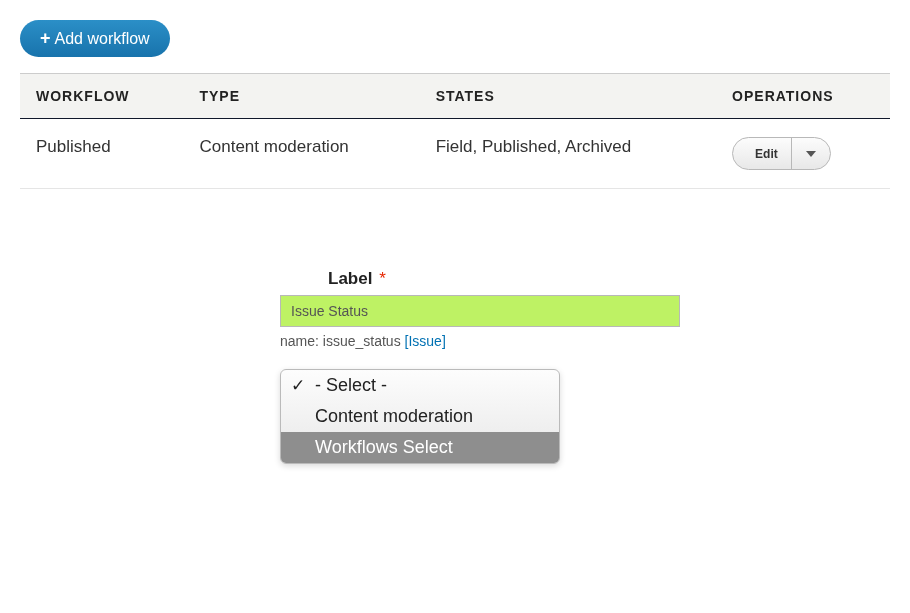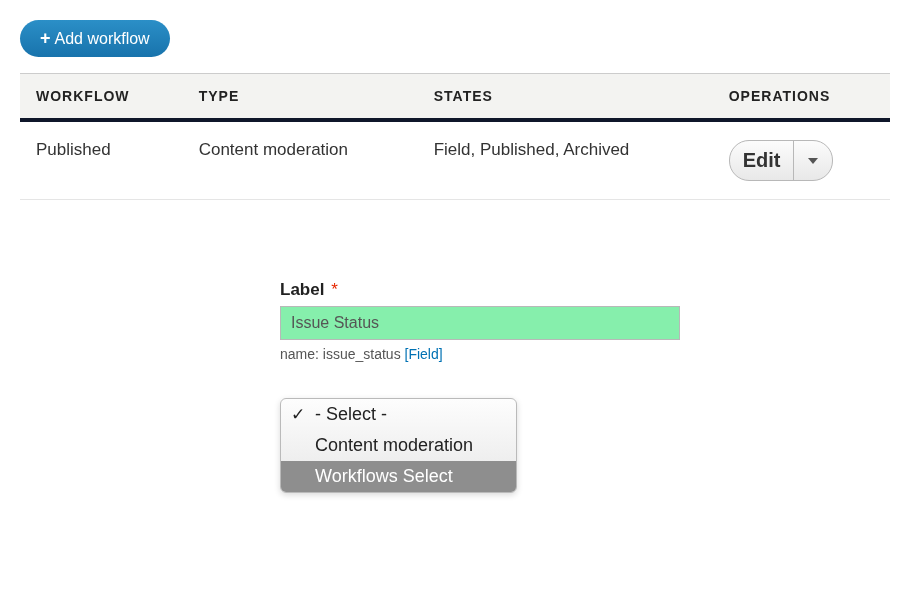--- a/index.html
+++ b/index.html
@@ -41,45 +41,46 @@
       border-top: 1px solid #ccc;
     }
     table.workflows thead th {
       background: #f3f3f1;
       text-align: left;
       padding: 14px 16px;
       font-size: 14px;
       font-weight: bold;
       letter-spacing: 1px;
       color: #222;
-      border-bottom: 4px solid #0f172a;
+      border-bottom: 1px solid #0f172a;
       text-transform: uppercase;
     }
     table.workflows tbody td {
       padding: 18px 16px;
       font-size: 17px;
       color: #333;
       vertical-align: top;
       border-bottom: 1px solid #e5e5e5;
     }
     .op-button-group {
       display: inline-flex;
       border: 1px solid #b8b8b8;
       border-radius: 20px;
       overflow: hidden;
       background: linear-gradient(#fcfcfc, #e8e8e8);
     }
     .op-button {
       border: none;
       background: transparent;
       padding: 8px 13px;
-      font-size: 20px;
+      font-size: 12px;
       font-weight: bold;
       cursor: pointer;
       color: #333;
+      margin-left: 9px;
     }
     .op-dropdown-btn {
       border: none;
       border-left: 1px solid #b8b8b8;
       background: transparent;
       padding: 8px 14px;
       cursor: pointer;
     }
     .op-dropdown-btn svg {
       width: 10px;
@@ -90,56 +91,56 @@
     }
     .field {
       margin-bottom: 20px;
     }
     .field-label {
       font-size: 17px;
       font-weight: bold;
       color: #222;
       margin-bottom: 6px;
       display: block;
+      margin-left: 48px;
     }
     .required {
       color: #e62600;
       font-weight: normal;
       margin-left: 2px;
     }
     .text-input {
       width: 400px;
       padding: 7px 10px;
-      font-size: 16px;
+      font-size: 14px;
       border: 1px solid #b8b8b8;
-      background: #86efac;
+      background: #bef264;
       color: #555;
     }
     .machine-name {
       font-size: 14px;
       color: #555;
       margin-top: 6px;
     }
     .machine-name .edit-link {
       color: #0071b3;
       cursor: pointer;
     }
     .select-wrapper {
       position: relative;
       display: inline-block;
     }
     .select-dropdown {
       background: linear-gradient(#fdfdfd, #e7e7e7);
       border: 1px solid #bababa;
       border-radius: 6px;
-      width: 237px;
+      width: 280px;
       box-shadow: 0 2px 6px rgba(0,0,0,0.15);
       overflow: hidden;
       font-size: 18px;
-      margin-top: 16px;
     }
     .select-option {
       padding: 5px 14px 5px 34px;
       color: #222;
       position: relative;
       cursor: pointer;
     }
     .select-option.selected::before {
       content: "✓";
       position: absolute;
@@ -193,21 +194,21 @@
 <div class="form-section">
 
   <div class="field">
     <label class="field-label">
       <span>Label</span>
       <span class="required">*</span>
     </label>
     <input type="text" class="text-input" value="Issue Status" style="">
     <div class="machine-name">
       <span>name: </span><span>issue_status</span>
-      <span class="edit-link">[Field]</span>
+      <span class="edit-link">[Issue]</span>
     </div>
   </div>
 
   <div class="field">
     <div class="select-wrapper">
       <div class="select-dropdown">
         <div class="select-option selected">- Select -</div>
         <div class="select-option">Content moderation</div>
         <div class="select-option highlighted">Workflows Select</div>
       </div>

